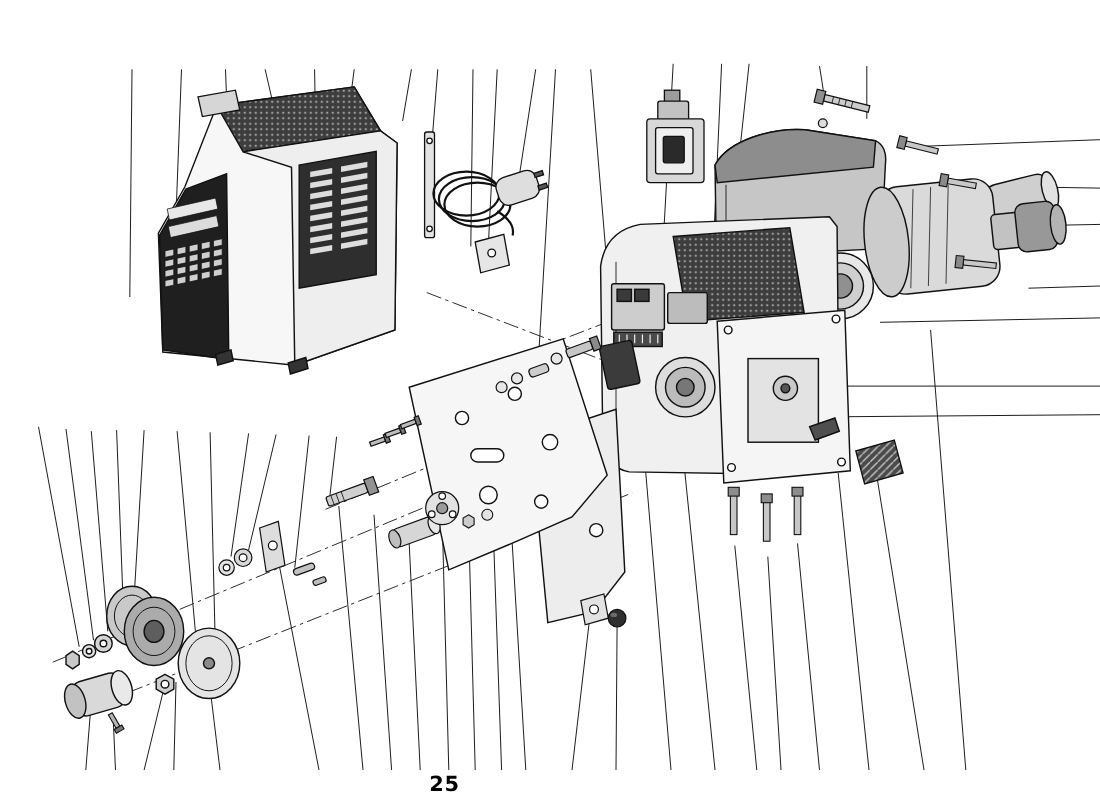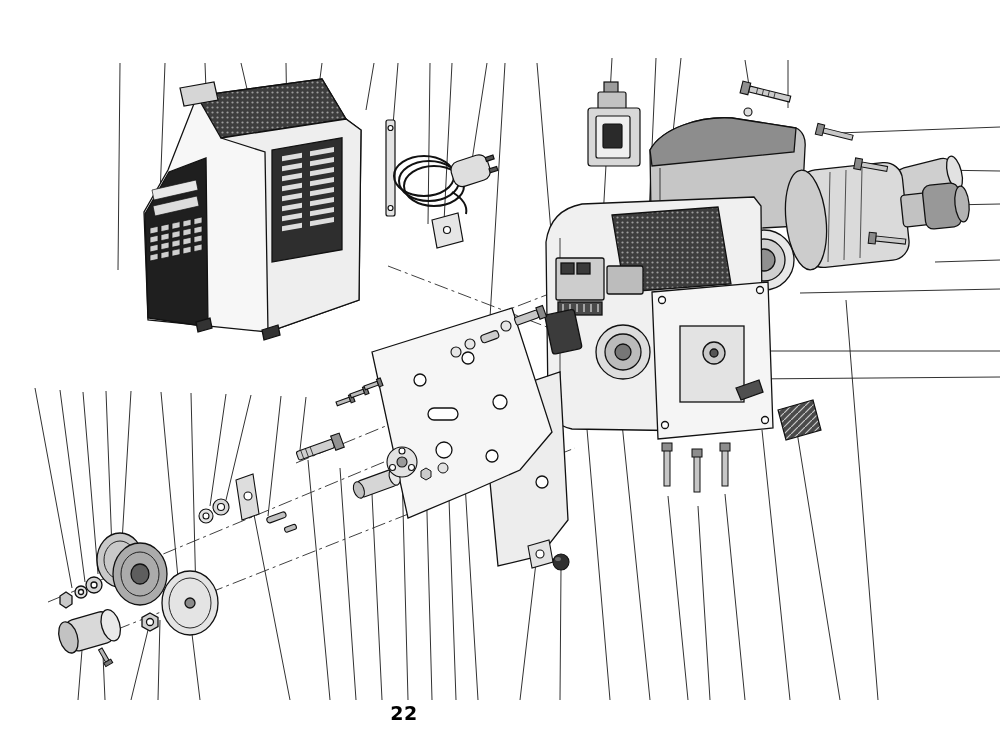--- a/index.html
+++ b/index.html
@@ -404,14 +404,14 @@
     <g stroke="#111" stroke-width="1.1">
       <g transform="translate(750,86) rotate(14)">
         <rect width="42" height="6" fill="#cccccc"></rect>
         <path d="M8,0 L8,6 M14,0 L14,6 M20,0 L20,6 M26,0 L26,6" stroke-width="0.7"></path>
         <rect x="-8" y="-3" width="8" height="12" fill="#8f8f8f"></rect>
       </g>
       <circle cx="748" cy="112" r="4" fill="#dddddd"></circle>
     </g>
   </svg>
 
-  <div class="page-num">22</div>
+  <div class="page-num">25</div>
 </div>
 
 </body></html>

